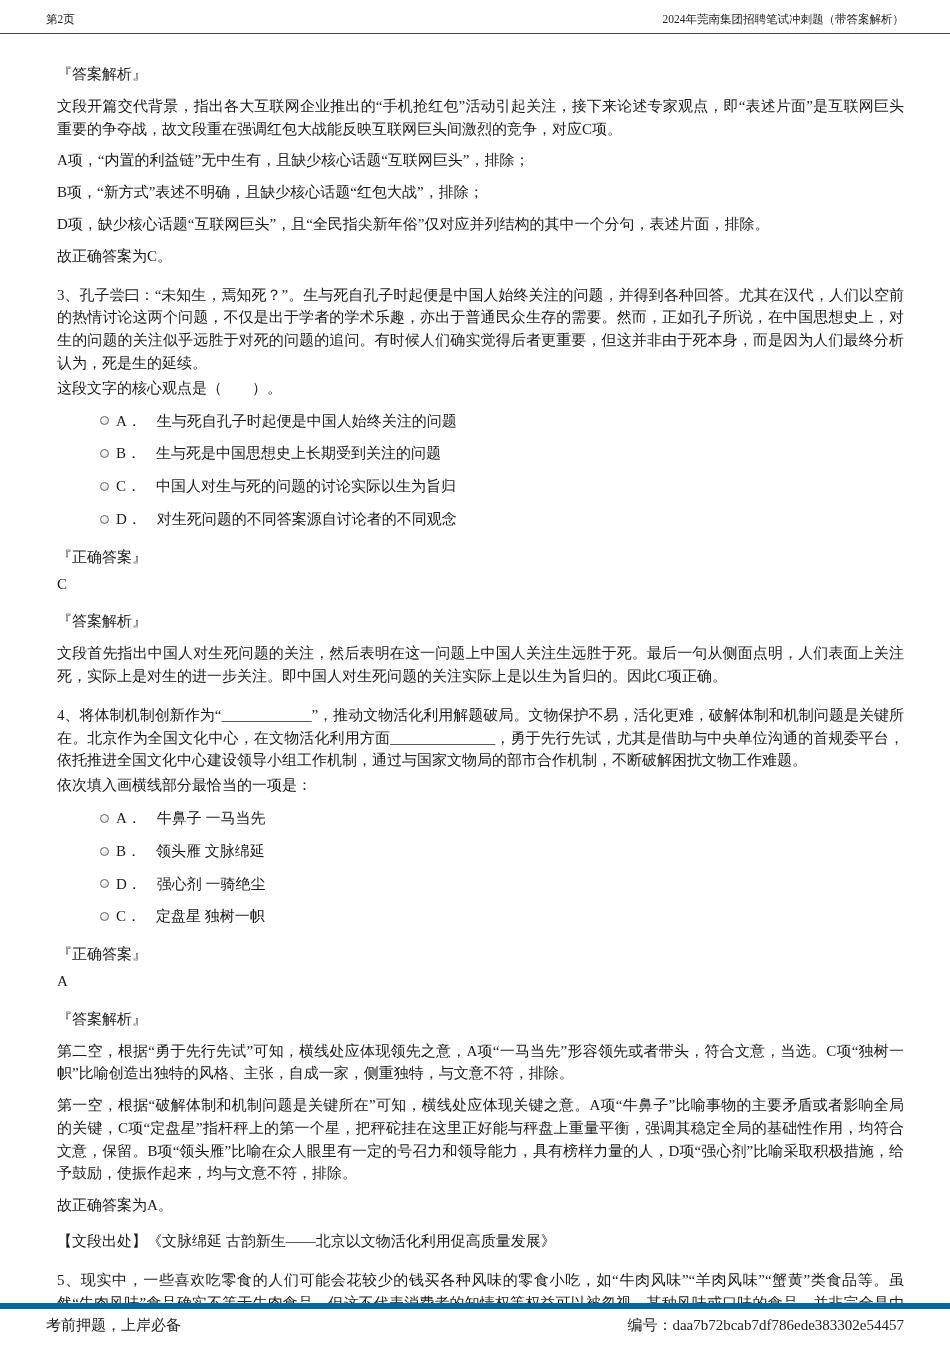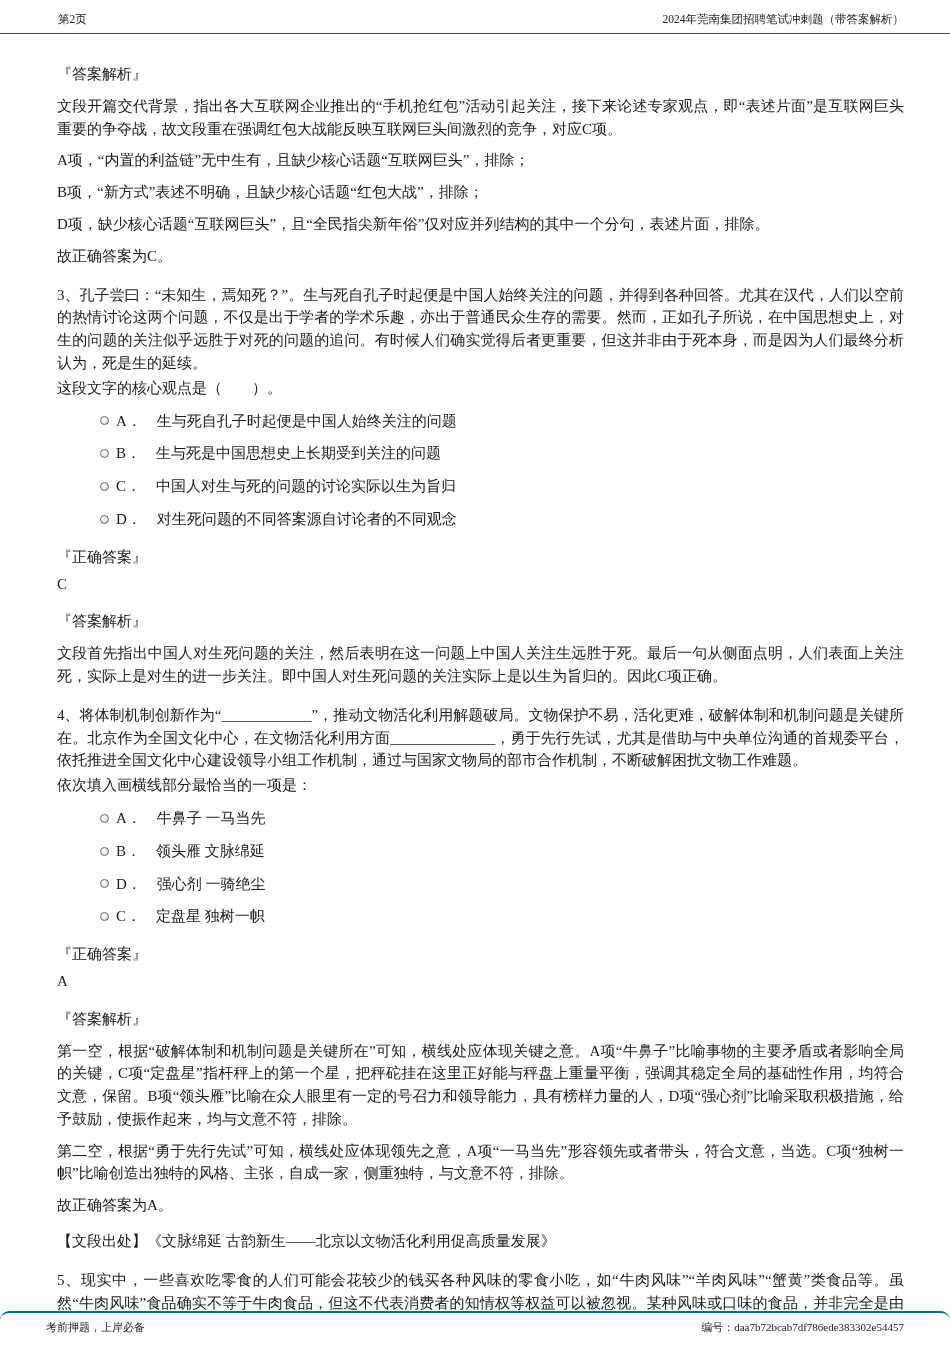--- a/index.html
+++ b/index.html
@@ -4,21 +4,21 @@
 <style>
   * { margin:0; padding:0; box-sizing:border-box; }
   html,body { background:#e9e9e9; }
   .page {
     width:950px; height:1345px; margin:0 auto; background:#ffffff;
     font-family:"Liberation Serif","DejaVu Serif",serif;
     color:#1a1a1a; position:relative; overflow:hidden;
     display:flex; flex-direction:column;
   }
   .hdr {
-    padding:12px 46px 6px 58px;
+    padding:12px 46px 6px 46px;
     display:flex; justify-content:space-between; align-items:flex-end;
     font-size:11.5px; color:#222;
     border-bottom:1px solid #444;
   }
   .doc-body {
     flex:1 1 auto; padding:14px 46px 8px 57px;
     font-size:15px; line-height:1.52; overflow:hidden;
   }
   .para { margin:9px 0; text-align:justify; }
   .label { margin:15px 0 4px; }
@@ -30,23 +30,22 @@
   .option { display:flex; align-items:center; margin:10px 0; }
   .radio {
     width:9px; height:9px; border:1px solid #666; border-radius:50%;
     background:radial-gradient(circle at 35% 30%, #fff 0%, #ddd 80%);
     flex:0 0 auto; margin-right:7px;
   }
   .option-text { white-space:pre-wrap; }
   .ftr {
     padding:7px 46px 10px 46px;
     display:flex; justify-content:space-between; align-items:flex-start;
-    font-size:11px; color:#222;
-    border-top:2px solid #0369a1;
-    border-radius:9px;
+    font-size:15px; color:#222;
+    border-top:6px solid #0369a1;
   }
 </style>
 </head>
 <body>
 
 <div class="page">
 
   <div class="hdr">
     <span>第2页</span>
     <span>2024年莞南集团招聘笔试冲刺题（带答案解析）</span>
@@ -99,22 +98,22 @@
           <span class="option-text">D．　强心剂 一骑绝尘</span>
         </div>
         <div class="option">
           <span class="radio"></span>
           <span class="option-text">C．　定盘星 独树一帜</span>
         </div>
       </div>
       <div class="label">『正确答案』</div>
       <div class="answer">A</div>
       <div class="label">『答案解析』</div>
+      <div class="para">第二空，根据“勇于先行先试”可知，横线处应体现领先之意，A项“一马当先”形容领先或者带头，符合文意，当选。C项“独树一帜”比喻创造出独特的风格、主张，自成一家，侧重独特，与文意不符，排除。</div>
       <div class="para">第一空，根据“破解体制和机制问题是关键所在”可知，横线处应体现关键之意。A项“牛鼻子”比喻事物的主要矛盾或者影响全局的关键，C项“定盘星”指杆秤上的第一个星，把秤砣挂在这里正好能与秤盘上重量平衡，强调其稳定全局的基础性作用，均符合文意，保留。B项“领头雁”比喻在众人眼里有一定的号召力和领导能力，具有榜样力量的人，D项“强心剂”比喻采取积极措施，给予鼓励，使振作起来，均与文意不符，排除。</div>
-      <div class="para">第二空，根据“勇于先行先试”可知，横线处应体现领先之意，A项“一马当先”形容领先或者带头，符合文意，当选。C项“独树一帜”比喻创造出独特的风格、主张，自成一家，侧重独特，与文意不符，排除。</div>
       <div class="para">故正确答案为A。</div>
       <div class="source">【文段出处】《文脉绵延 古韵新生——北京以文物活化利用促高质量发展》</div>
       <div class="question">5、现实中，一些喜欢吃零食的人们可能会花较少的钱买各种风味的零食小吃，如“牛肉风味”“羊肉风味”“蟹黄”类食品等。虽然“牛肉风味”食品确实不等于牛肉食品，但这不代表消费者的知情权等权益可以被忽视。某种风味或口味的食品，并非完全是由相关食材为原料制作而成的，也可能是通过添加剂调制而成的，只要其符合食品安全标准和广告宣传标准，就可以在市场上流通销售。但这不代表消费者的正当权益可以被忽视。根据《消费者权益保护法》，消费者有权根据商品或者服务的不同情况，要求经营者提供商品的价格、产地、生产者、用途、性能、规格、等级、主要成分等有关情况。</div>
       <div class="prompt">这段文字指出下列哪一问题？</div>
     </div>
 
   <div class="ftr">
     <span>考前押题，上岸必备</span>
     <span>编号：daa7b72bcab7df786ede383302e54457</span>
   </div>

